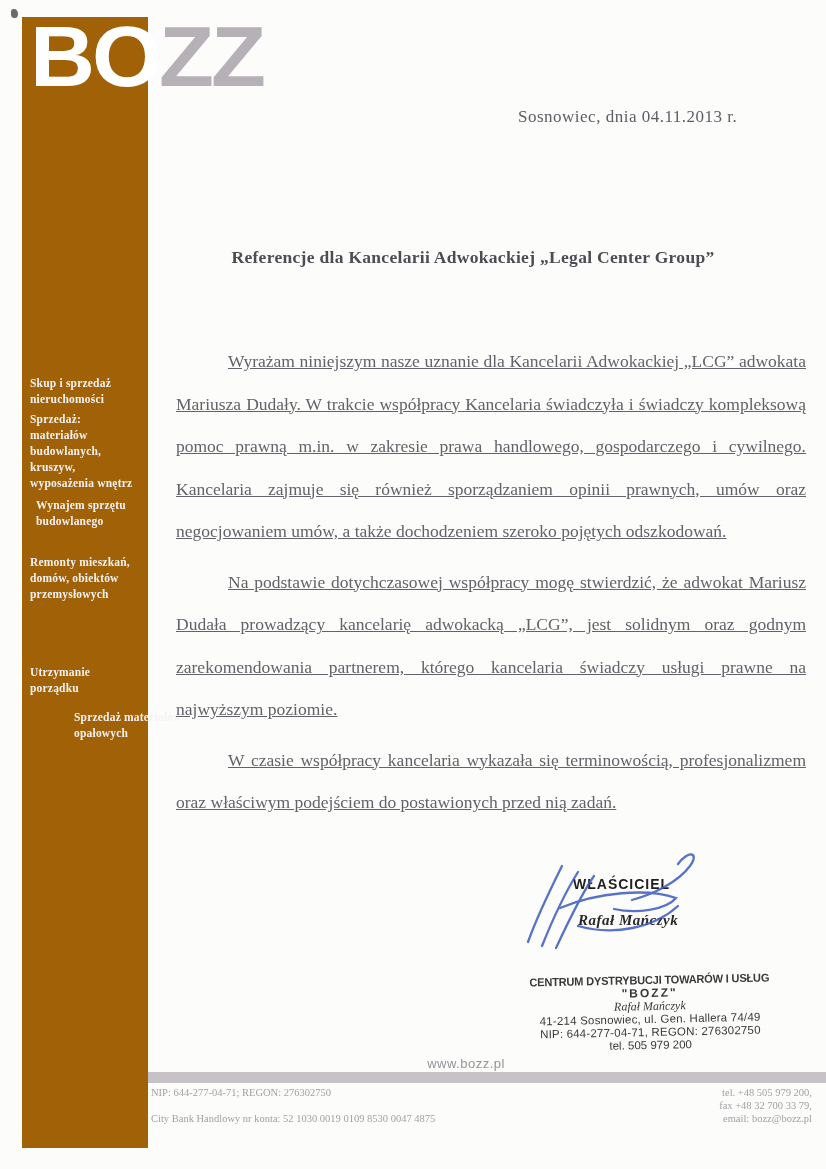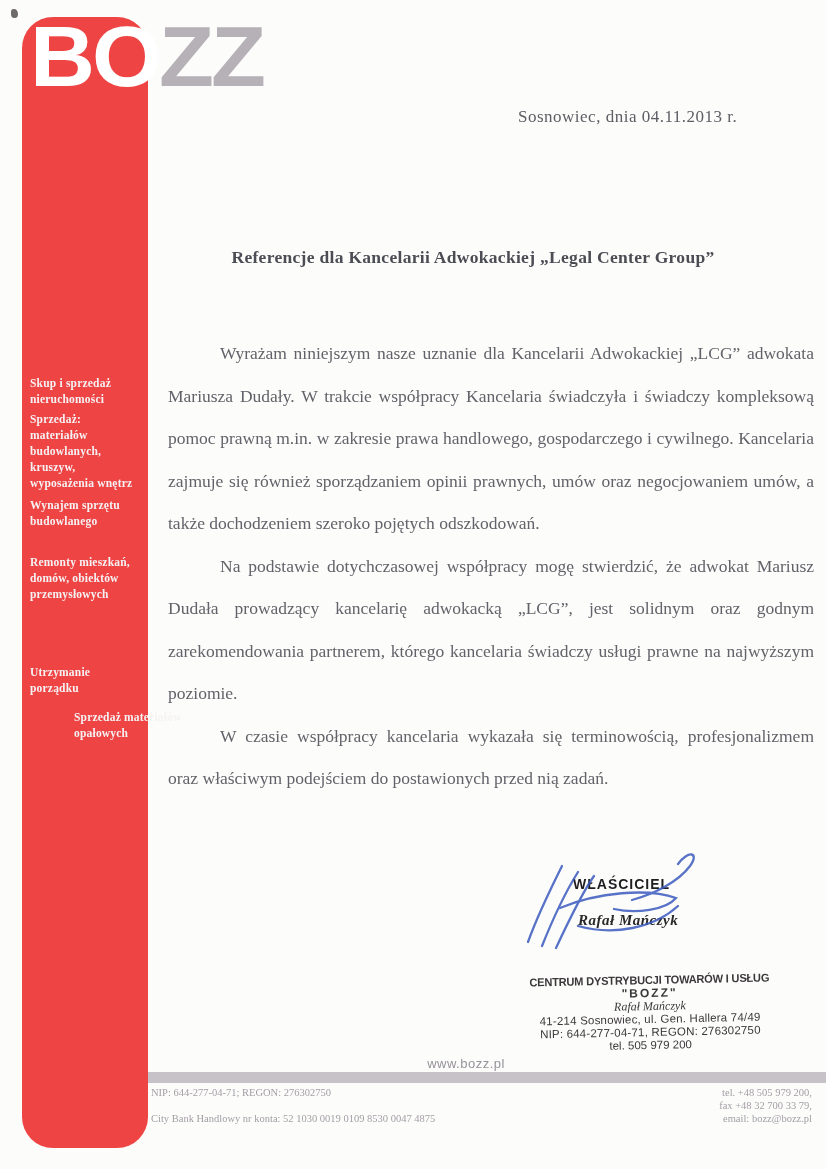--- a/index.html
+++ b/index.html
@@ -10,34 +10,33 @@
     background:#fcfcfa;
     overflow:hidden;
     font-family:"Liberation Serif", serif;
   }
   
   .speck{position:absolute;left:11px;top:9px;width:7px;height:9px;background:#4a4547;border-radius:40% 60% 50% 50%;opacity:.8;}
 
   
   .sidebar{
     position:absolute;left:22px;top:17px;width:126px;height:1131px;
-    background:#ef4444;
-    border-radius:31px;
+    background:#a16207;
   }
   .sidebar-item{
     position:absolute;left:8px;width:108px;
     color:#f5f2f4;
     font-family:"Liberation Serif", serif;
     font-weight:bold;
     font-size:11.5px;line-height:16px;
     letter-spacing:.2px;
   }
   .si-0{top:358px;}
   .si-1{top:394px;}
-  .si-2{top:480px;}
+  .si-2{top:480px;margin-left:6px;}
   .si-3{top:537px;}
   .si-4{top:592px;}
   .si-5{top:647px;}
   .si-6{top:692px;margin-left:44px;}
 
   
   .logo{
     position:absolute;left:30px;top:14px;
     font-family:"Liberation Sans", sans-serif;
     font-weight:bold;
@@ -62,21 +61,21 @@
     letter-spacing:.3px;
   }
 
   .body-text{
     position:absolute;left:168px;top:332px;width:646px;
     color:#62626a;
     font-size:17.5px;
     line-height:42.5px;
     text-align:justify;
   }
-  .body-text p{margin:0;text-indent:52px;}
+  .body-text p{margin:8px;text-indent:52px;text-decoration:underline;}
 
   
   .sig-block{position:absolute;left:520px;top:846px;width:210px;height:110px;}
   .sig-role{
     position:absolute;left:53px;top:30px;
     font-family:"Liberation Sans", sans-serif;
     font-weight:bold;font-size:14px;color:#1f1d1f;letter-spacing:1px;
   }
   .sig-name{
     position:absolute;left:58px;top:66px;

